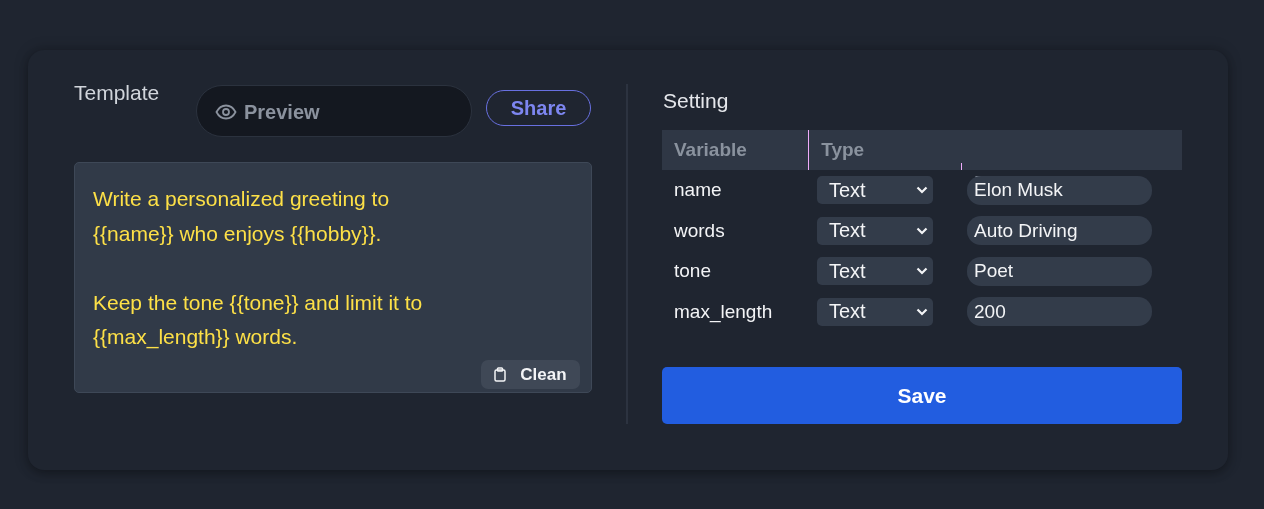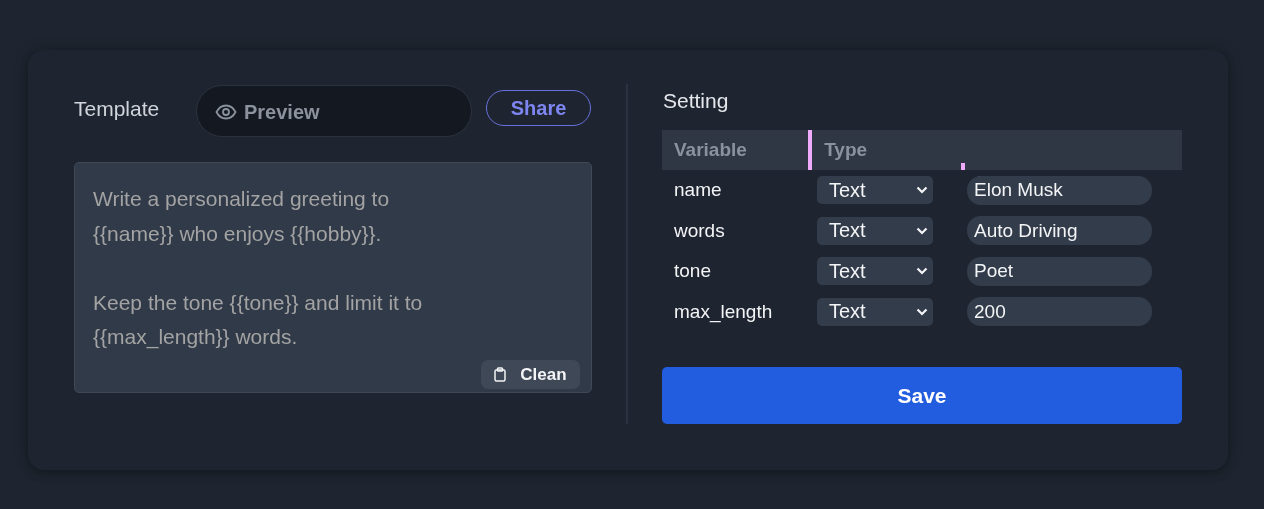--- a/index.html
+++ b/index.html
@@ -20,21 +20,21 @@
     box-shadow: 0 0 14px rgba(0,0,0,0.25), 0 4px 10px rgba(0,0,0,0.2);
   }
   .divider {
     position: absolute;
     left: 626px; top: 84px;
     width: 2px; height: 340px;
     background: #2c3340;
   }
   
   .tpl-label {
-    position: absolute; left: 74px; top: 97px;
+    position: absolute; left: 74px; top: 81px;
     font-size: 21px; font-weight: 500; color: #d1d5db;
   }
   .toggle {
     position: absolute; left: 196px; top: 85px;
     width: 276px; height: 52px;
     box-sizing: border-box;
     background: #141820;
     border: 1px solid #2b323e;
     border-radius: 26px;
   }
@@ -65,21 +65,21 @@
     width: 518px; height: 231px;
     box-sizing: border-box;
     background: #313a48;
     border: 1px solid #3e4857;
     border-radius: 5px;
   }
   .tpl-text {
     position: absolute; left: 18px; top: 19px;
     width: 480px;
     font-size: 21px; line-height: 34.5px;
-    color: #a3a3a3;
+    color: #fde047;
     white-space: pre-wrap;
     margin: 0;
     font-family: "Liberation Sans", sans-serif;
   }
   .clean-btn {
     position: absolute; right: 11px; bottom: 3px;
     width: 99px; height: 29px;
     background: #3f4856;
     border-radius: 7px;
     display: flex; align-items: center; justify-content: center;
@@ -97,21 +97,21 @@
   }
   .thead {
     height: 40px; background: #2f3745;
     display: flex; position: relative; gap: 7px;
   }
   .th {
     font-size: 19px; font-weight: 700; color: #8a929e;
     line-height: 40px; box-sizing: border-box;
     padding-left: 12px;
   }
-  .th + .th { border-left: 4px solid #f0abfc; }
+  .th + .th { border-left: 1px solid #f0abfc; }
   .c1 { width: 143px; }
   .c2 { width: 150px; }
   .c3 { width: 227px; margin-top: 33px; }
   .row {
     height: 40.5px; display: flex; align-items: center; position: relative;
   }
   .row .var {
     width: 143px; box-sizing: border-box; padding-left: 12px;
     font-size: 19px; color: #f3f4f6;
   }

